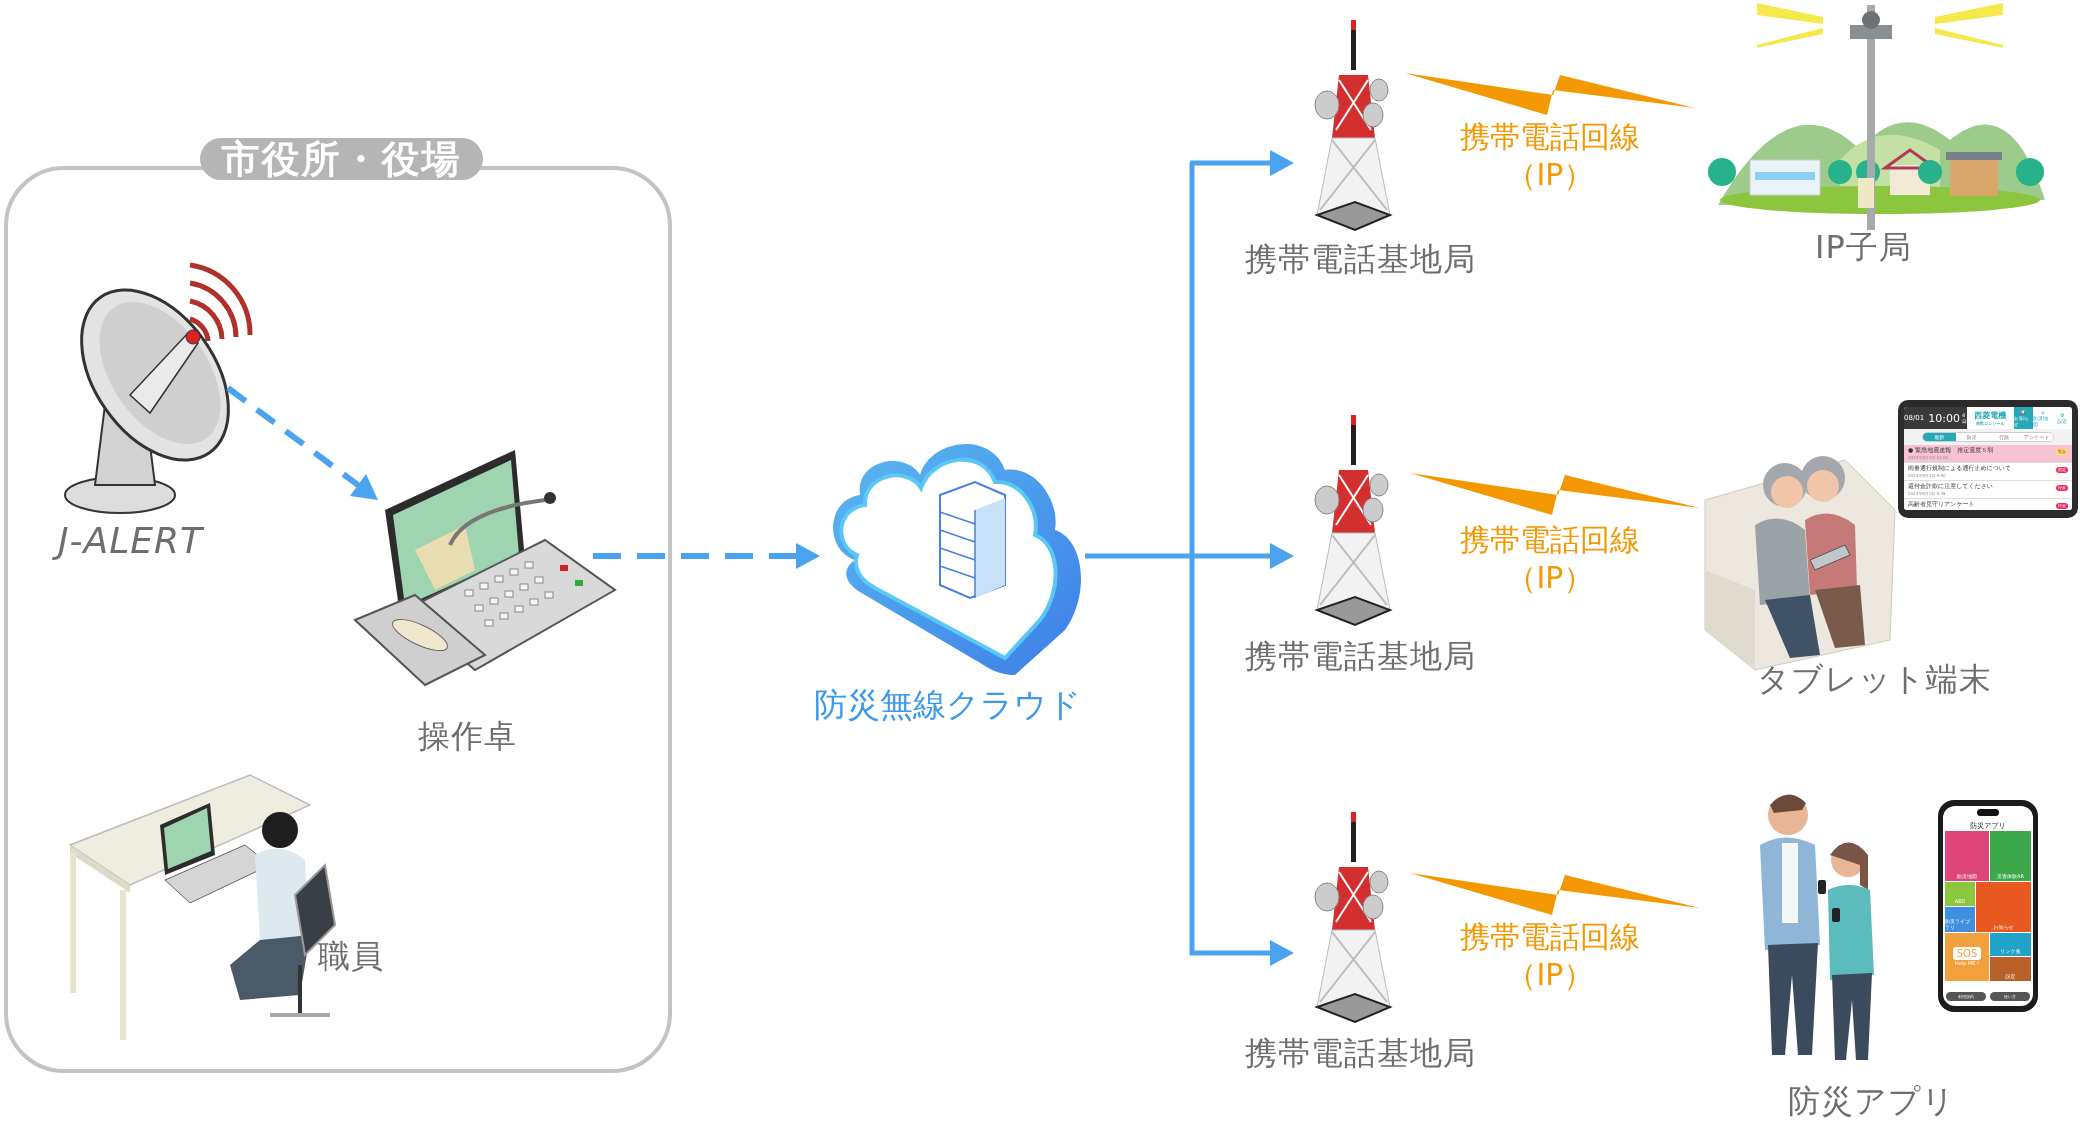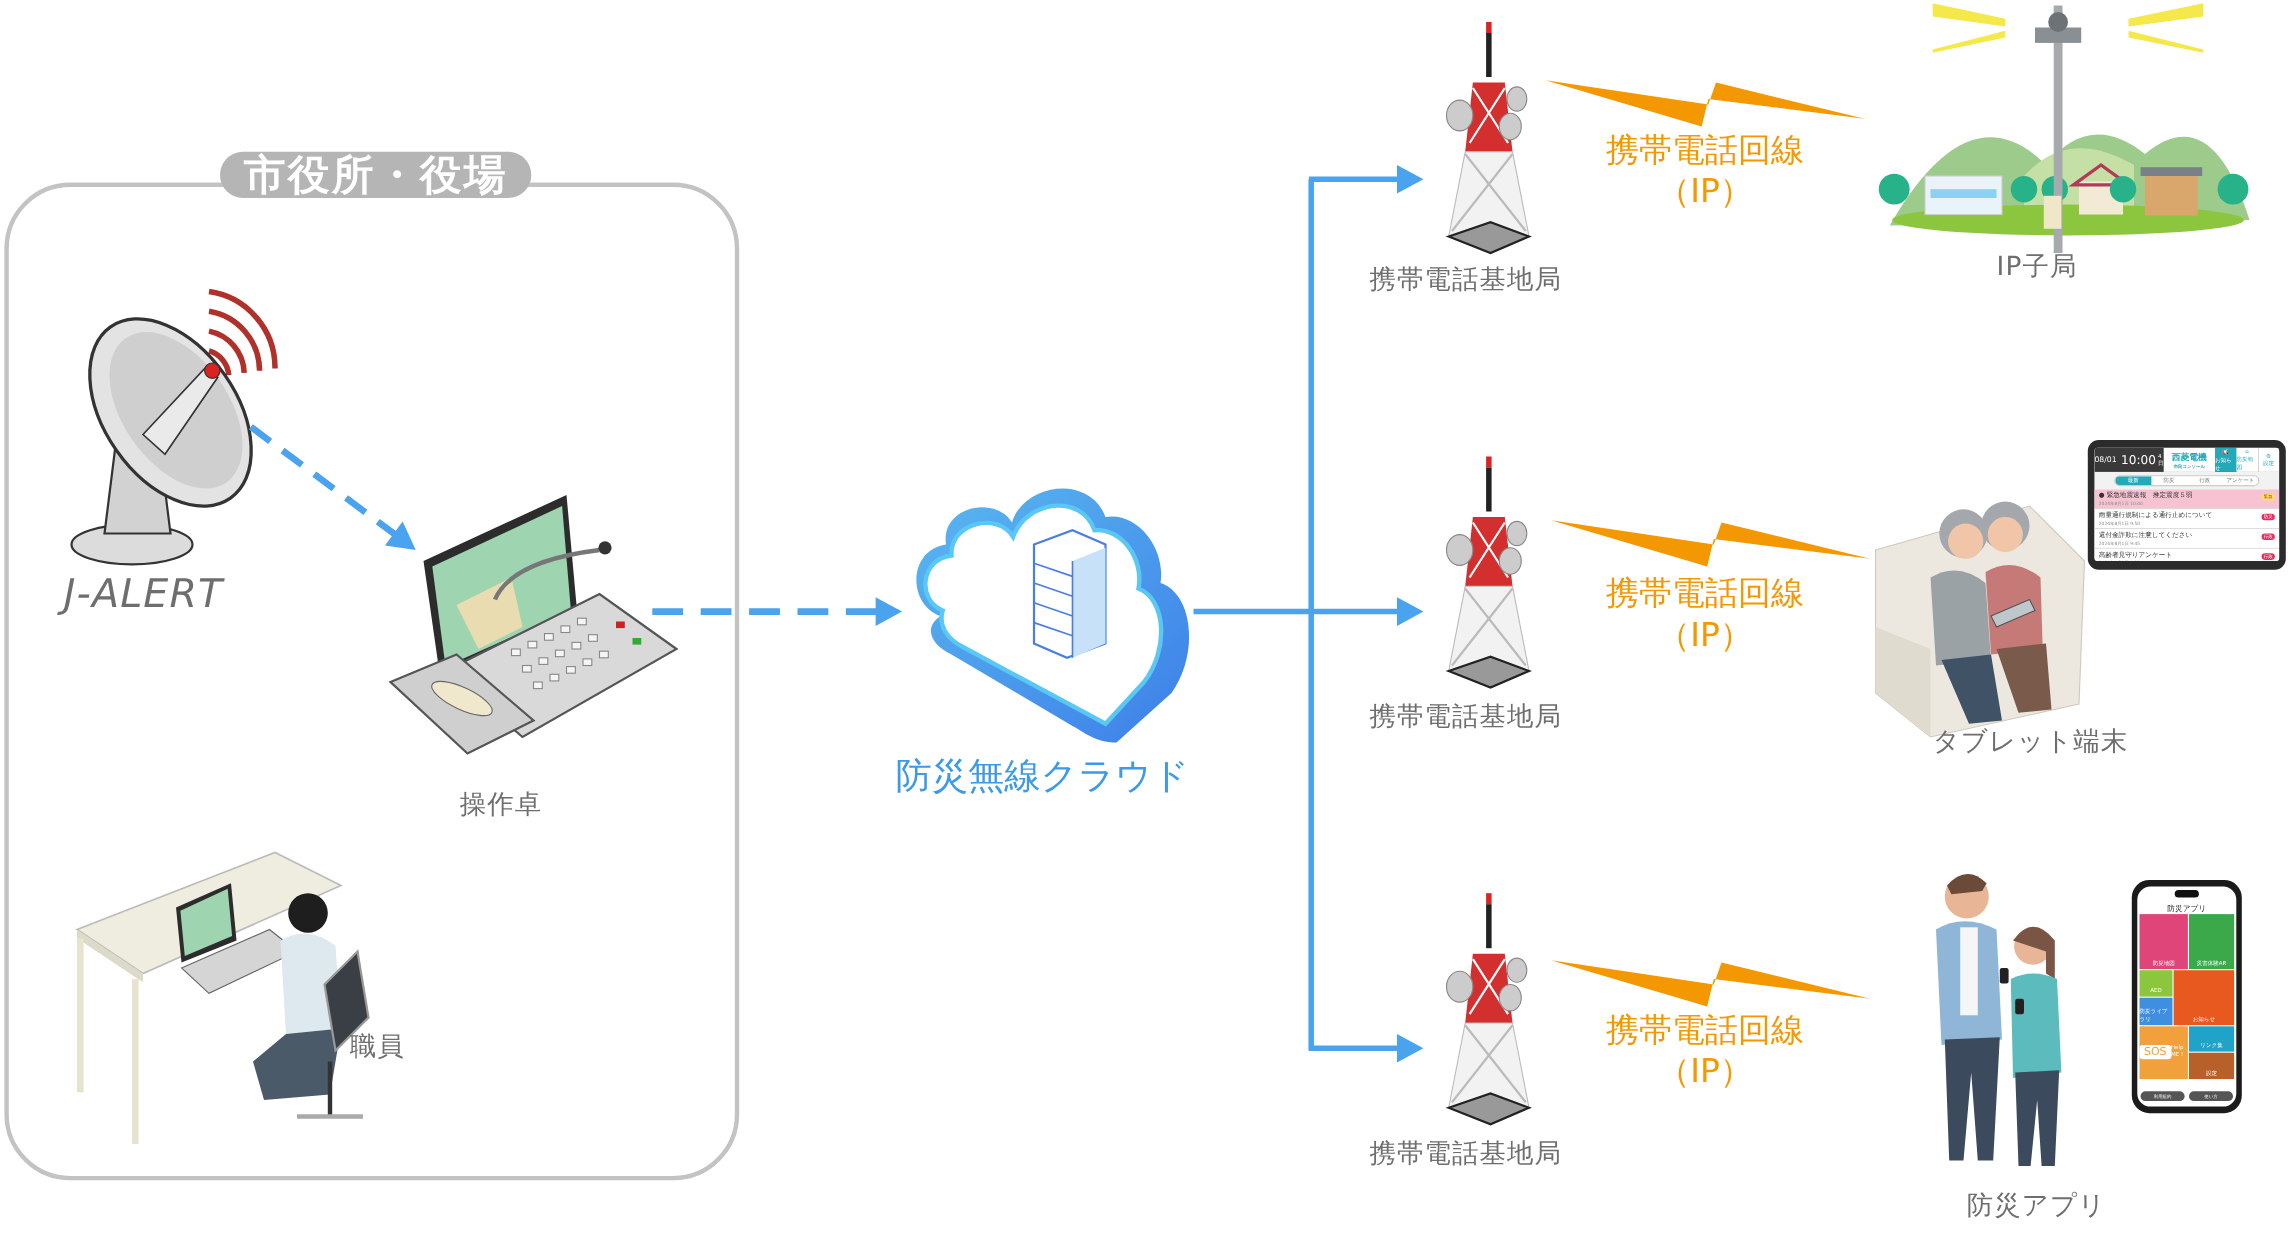--- a/index.html
+++ b/index.html
@@ -1,18 +1,18 @@
 <!DOCTYPE html>
 <html><head>
 <meta charset="utf-8">
 <style>
   html,body{margin:0;padding:0;background:#ffffff;}
   body{width:2080px;height:1122px;position:relative;overflow:hidden;font-family:"DejaVu Sans","Liberation Sans",sans-serif;}
   .abs{position:absolute;}
-  .label{position:absolute;color:#6e6e6e;font-size:24px;white-space:nowrap;letter-spacing:1px;}
+  .label{position:absolute;color:#6e6e6e;font-size:32px;white-space:nowrap;letter-spacing:1px;}
   .orange{color:#f39800;font-size:30px;text-align:center;line-height:38px;white-space:nowrap;}
   .box{position:absolute;left:4px;top:166px;width:668px;height:907px;border:4px solid #c3c3c3;border-radius:60px;box-sizing:border-box;}
   .pill{position:absolute;left:200px;top:138px;width:283px;height:42px;background:#b5b5b5;border-radius:29px;color:#fff;font-size:38px;font-weight:bold;display:flex;align-items:center;justify-content:center;letter-spacing:2px;}
   svg{position:absolute;overflow:visible;}
   .cloud-label{position:absolute;color:#3d9ae8;font-size:33px;white-space:nowrap;}
   .tablet{position:absolute;left:1898px;top:400px;width:180px;height:118px;background:#2b2b2b;border-radius:10px;}
   .tablet-screen{position:absolute;left:6px;top:7px;right:6px;bottom:8px;background:#f2f2f2;border-radius:3px;overflow:hidden;font-size:6px;}
   .t-head{height:22px;display:flex;background:#3a3a3a;}
   .t-clock{flex:1.6;color:#fff;font-size:11px;display:flex;align-items:center;justify-content:center;}
   .t-brand{flex:1.2;background:#fff;color:#23a9b8;font-size:8px;display:flex;flex-direction:column;align-items:center;justify-content:center;font-weight:bold;}
@@ -340,21 +340,21 @@
 
 <div class="phone">
   <div class="phone-screen">
     <div class="notch"></div>
     <div class="p-title">防災アプリ</div>
     <div class="tile" style="left:2px;top:25px;width:44px;height:50px;background:#e0457a;">防災地図</div>
     <div class="tile" style="left:47px;top:25px;width:41px;height:50px;background:#3ba94a;">災害体験AR</div>
     <div class="tile" style="left:2px;top:76px;width:30px;height:24px;background:#8cc63f;">AED</div>
     <div class="tile" style="left:2px;top:101px;width:30px;height:25px;background:#3f8fe0;">防災ライブラリ</div>
     <div class="tile" style="left:33px;top:76px;width:55px;height:50px;background:#e8591f;">お知らせ</div>
-    <div class="tile" style="left:2px;top:127px;width:44px;height:48px;background:#f2a03c;flex-direction:row;align-items:center;justify-content:center;">
+    <div class="tile" style="left:2px;top:127px;width:44px;height:48px;background:#f2a03c;flex-direction:column;align-items:center;justify-content:center;">
       <span style="font-size:10px;background:#fff;color:#f2a03c;padding:1px 4px;border-radius:3px;">SOS</span>
       <span>Help ME !</span>
     </div>
     <div class="tile" style="left:47px;top:127px;width:41px;height:23px;background:#1fa3c9;">リンク集</div>
     <div class="tile" style="left:47px;top:151px;width:41px;height:24px;background:#b8602a;">設定</div>
     <div class="p-btn" style="left:3px;width:40px;">利用規約</div>
     <div class="p-btn" style="left:47px;width:40px;">使い方</div>
   </div>
 </div>
 <div class="label" style="left:1788px;top:1080px;">防災アプリ</div>

